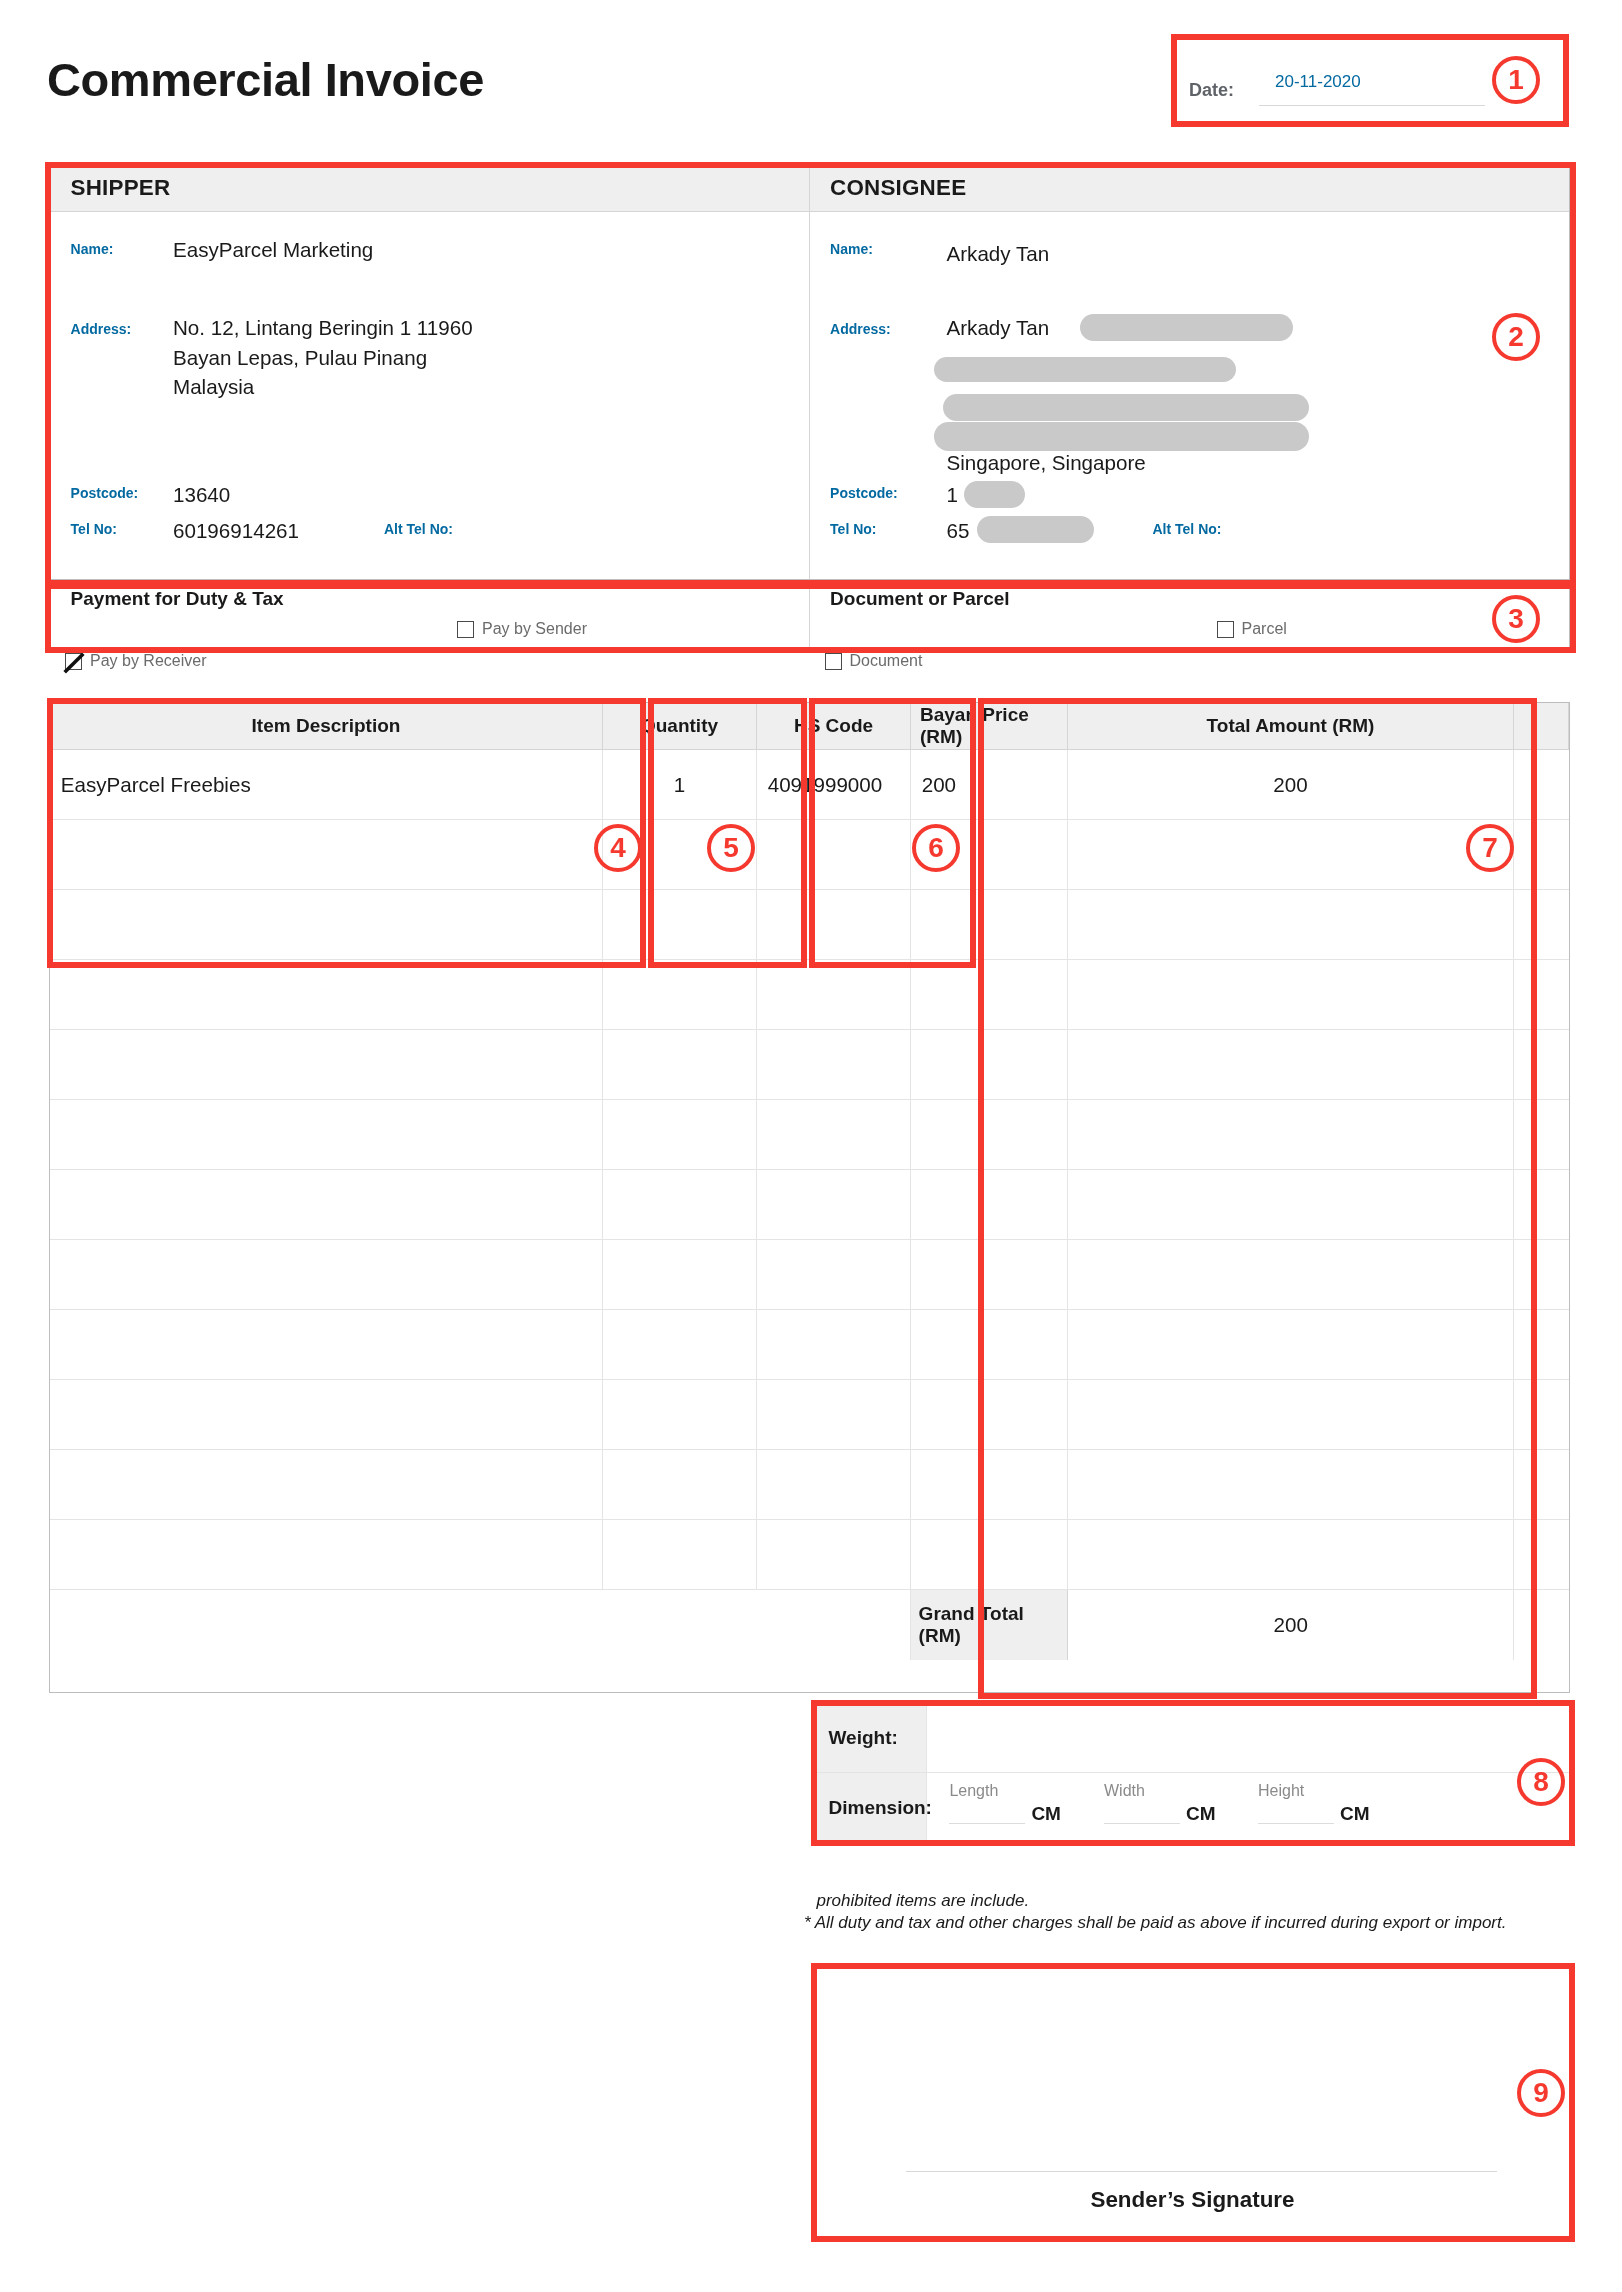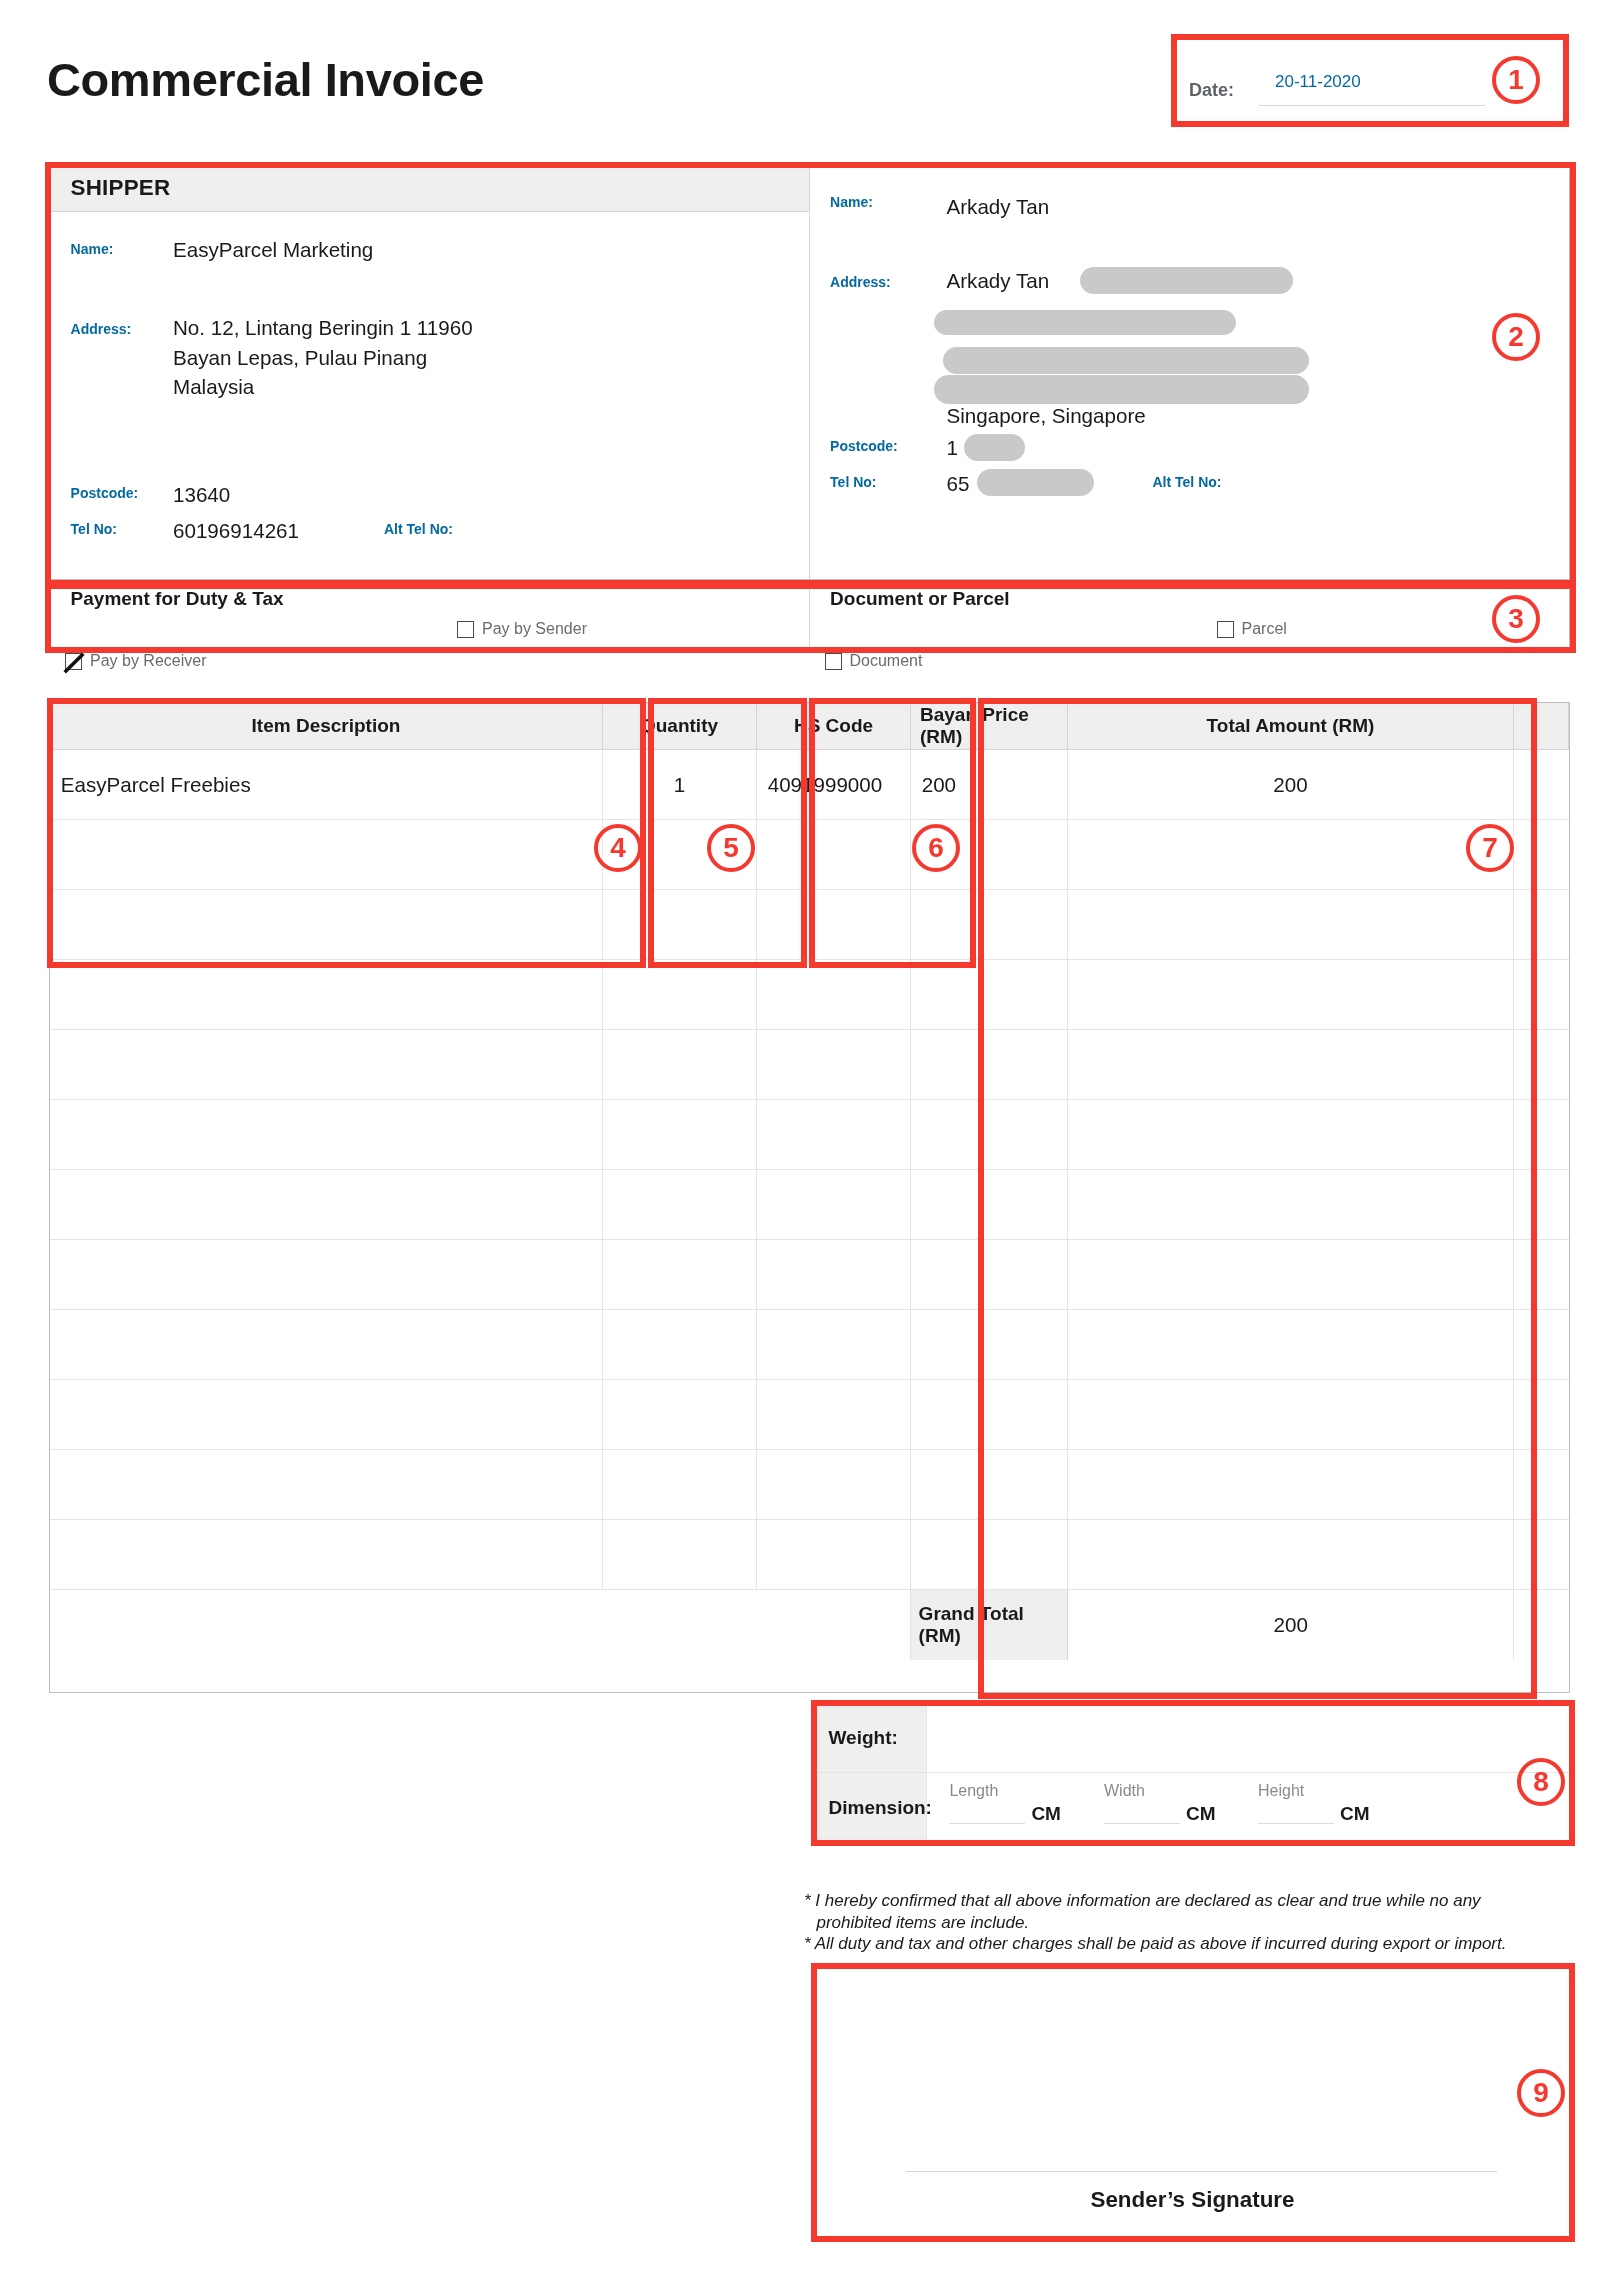--- a/index.html
+++ b/index.html
@@ -433,20 +433,21 @@
         <span class="f-value p-post-v">13640</span>
 
         <span class="f-label p-tel-l">Tel No:</span>
         <span class="f-value p-tel-v">60196914261</span>
 
         <span class="f-label p-alt-l">Alt Tel No:</span>
       </div>
     </div>
 
     <div class="party-col right">
+      <div class="party-head">CONSIGNEE</div>
       <div class="party-body">
         <span class="f-label c-name-l">Name:</span>
         <span class="f-value c-name-v">Arkady Tan</span>
 
         <span class="f-label c-addr-l">Address:</span>
         <span class="f-value c-addr-v">Arkady Tan</span>
         <span class="f-value c-city-v">Singapore,   Singapore</span>
 
         <span class="redact" style="left:270px; top:102px; width:213px; height:27px;"></span>
         <span class="redact" style="left:124px; top:145px; width:302px; height:25px;"></span>
@@ -647,21 +648,20 @@
         <span class="dim-group g3">
           <span class="dim-cap">Height</span>
           <span class="dim-line"></span>
           <span class="dim-unit">CM</span>
         </span>
       </div>
     </div>
   </div>
 
   <div class="declaration">
-    <div class="decl-line">* I hereby confirmed that all above information are declared as clear and true while no any</div>
     <div class="decl-line indent">prohibited items are include.</div>
     <div class="decl-line">* All duty and tax and other charges shall be paid as above if incurred during export or import.</div>
   </div>
 
   <div class="sig-box">
     <span class="sig-line"></span>
     <span class="sig-label">Sender’s Signature</span>
   </div>
 
   <div class="anno-box" style="left:1171px; top:34px; width:398px; height:93px;"></div>

